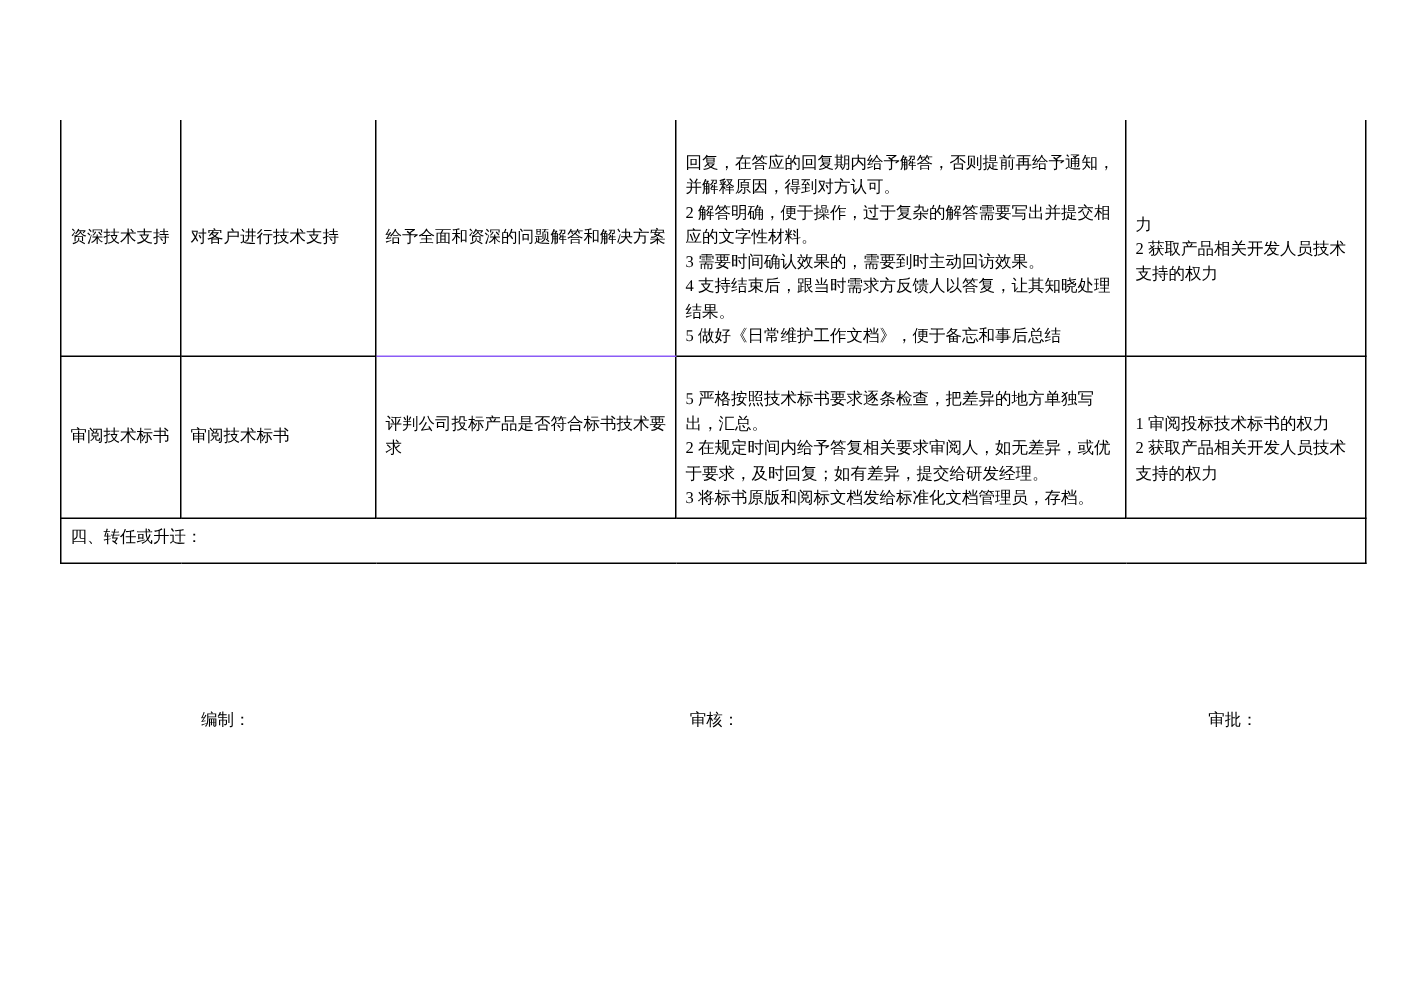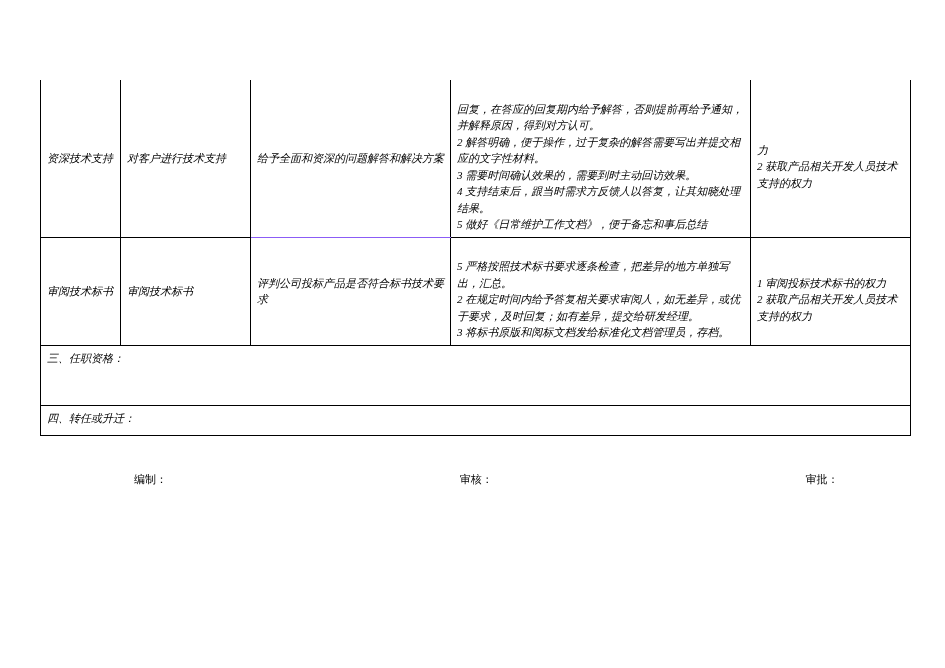--- a/index.html
+++ b/index.html
@@ -23,21 +23,20 @@
       width: 870px;
       border-collapse: collapse;
       table-layout: fixed;
     }
     .main-table td {
       border: 1px solid #000000;
       padding: 4px 6px;
       vertical-align: middle;
       font-size: 11px;
       line-height: 1.5;
-      font-style: italic;
     }
     .col-a { width: 80px; }
     .col-b { width: 130px; }
     .col-c { width: 200px; }
     .col-d { width: 300px; }
     .col-e { width: 160px; }
     .center { text-align: left; }
     .left { text-align: left; }
     
     
@@ -117,25 +116,20 @@
         <span>5 严格按照技术标书要求逐条检查，把差异的地方单独写出，汇总。
 2 在规定时间内给予答复相关要求审阅人，如无差异，或优于要求，及时回复；如有差异，提交给研发经理。
 3 将标书原版和阅标文档发给标准化文档管理员，存档。</span>
       </td>
       <td class="left" style="white-space:pre-line;">
         <span>1 审阅投标技术标书的权力
 2 获取产品相关开发人员技术支持的权力</span>
       </td>
     </tr>
 
-    <tr class="section-row">
-      <td colspan="5" class="left">
-        <span>三、任职资格：</span>
-      </td>
-    </tr>
 
     <tr class="section-row-short">
       <td colspan="5" class="left">
         <span>四、转任或升迁：</span>
       </td>
     </tr>
   </tbody>
 </table>
 
 <div class="footer-row">

